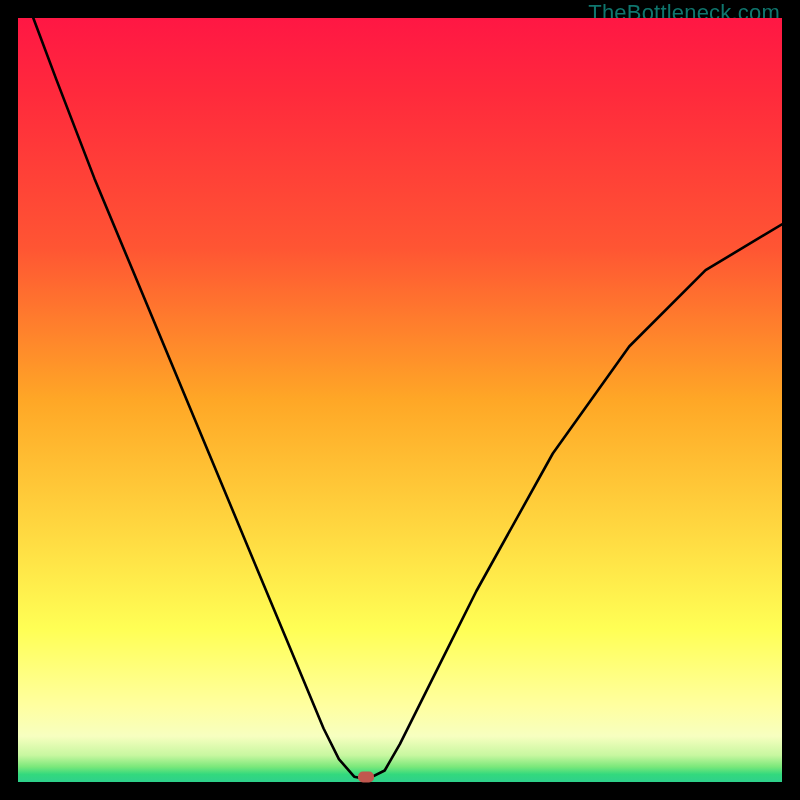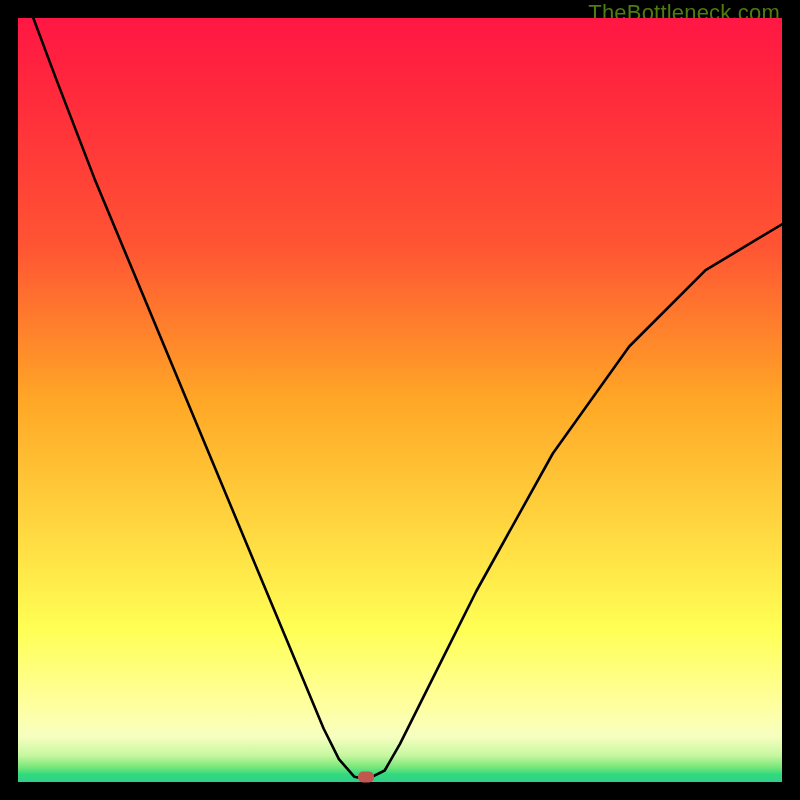--- a/index.html
+++ b/index.html
@@ -53,21 +53,21 @@
     width: 16px;
     height: 11px;
     border-radius: 5px;
     background: #c1574e;
     transform: translate(-50%, -50%);
   }
   .watermark {
     position: absolute;
     top: 0px;
     right: 20px;
-    color: #4d7c0f;
+    color: #0f766e;
     font-size: 22px;
     font-weight: 500;
     letter-spacing: 0.2px;
     user-select: none;
   }
 </style>
 </head>
 <body>
 
 <div class="frame">

